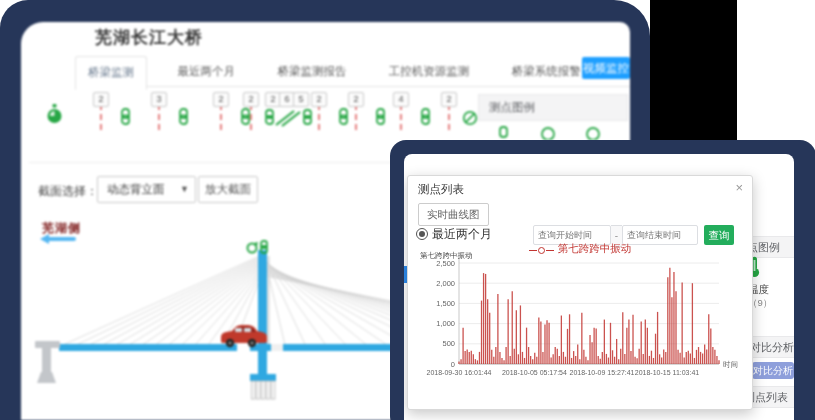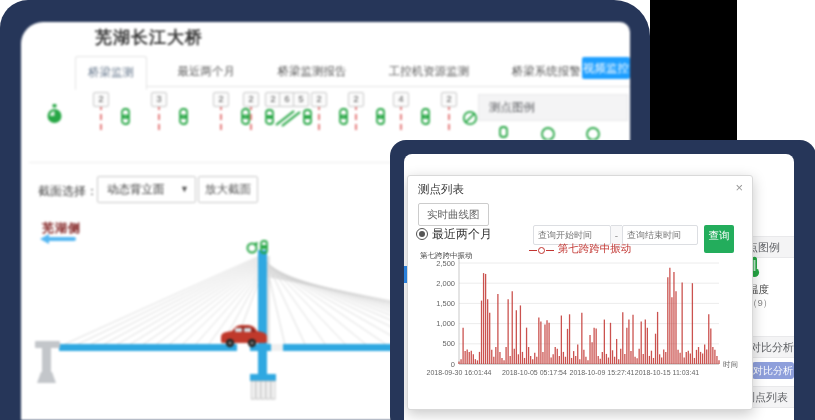--- a/index.html
+++ b/index.html
@@ -65,21 +65,21 @@
   .dlg-tab.blue{left:80px;background:#2d8cf0;color:#fff;border:1px solid #2d8cf0;}
   .radio{position:absolute;left:8px;top:52px;width:10px;height:10px;border:1px solid #555;border-radius:50%;cursor:pointer;}
   .radio .dot{position:absolute;left:2px;top:2px;width:6px;height:6px;background:#555;border-radius:50%;}
   .radio-lb{position:absolute;left:24px;top:50px;font-size:12px;color:#333;}
   .dlg-input{position:absolute;top:49px;height:18px;border:1px solid #dcdee2;border-radius:2px;font-size:9px;
              color:#555;padding:0 4px;box-sizing:content-box;outline:none;}
   .in1{left:125px;width:68px;}
   .in-addon{position:absolute;left:203px;top:49px;width:11px;height:20px;background:#f8f8f9;border:1px solid #dcdee2;
             border-left:none;border-right:none;color:#999;font-size:10px;text-align:center;line-height:20px;}
   .in2{left:214px;width:66px;}
-  .query-btn{position:absolute;left:296px;top:49px;width:30px;height:28px;background:#23ad5c;color:#fff;font-size:10.5px;
+  .query-btn{position:absolute;left:296px;top:49px;width:30px;height:20px;background:#23ad5c;color:#fff;font-size:10.5px;
              text-align:center;line-height:20px;border-radius:2px;cursor:pointer;}
   .legend{position:absolute;left:0;top:66px;width:100%;text-align:center;font-size:10.5px;color:#c23531;}
   .legend .mk{display:inline-block;vertical-align:middle;margin-right:4px;}
   .legend .ln{display:inline-block;vertical-align:middle;width:8px;height:0;border-top:1.5px solid #c23531;}
   .legend .ci{display:inline-block;vertical-align:middle;width:5px;height:5px;border:1.5px solid #c23531;border-radius:50%;margin:0 1px;}
   .chart-host{position:absolute;left:8px;top:75px;width:334px;height:140px;}
 </style>
 </head>
 <body>
 

